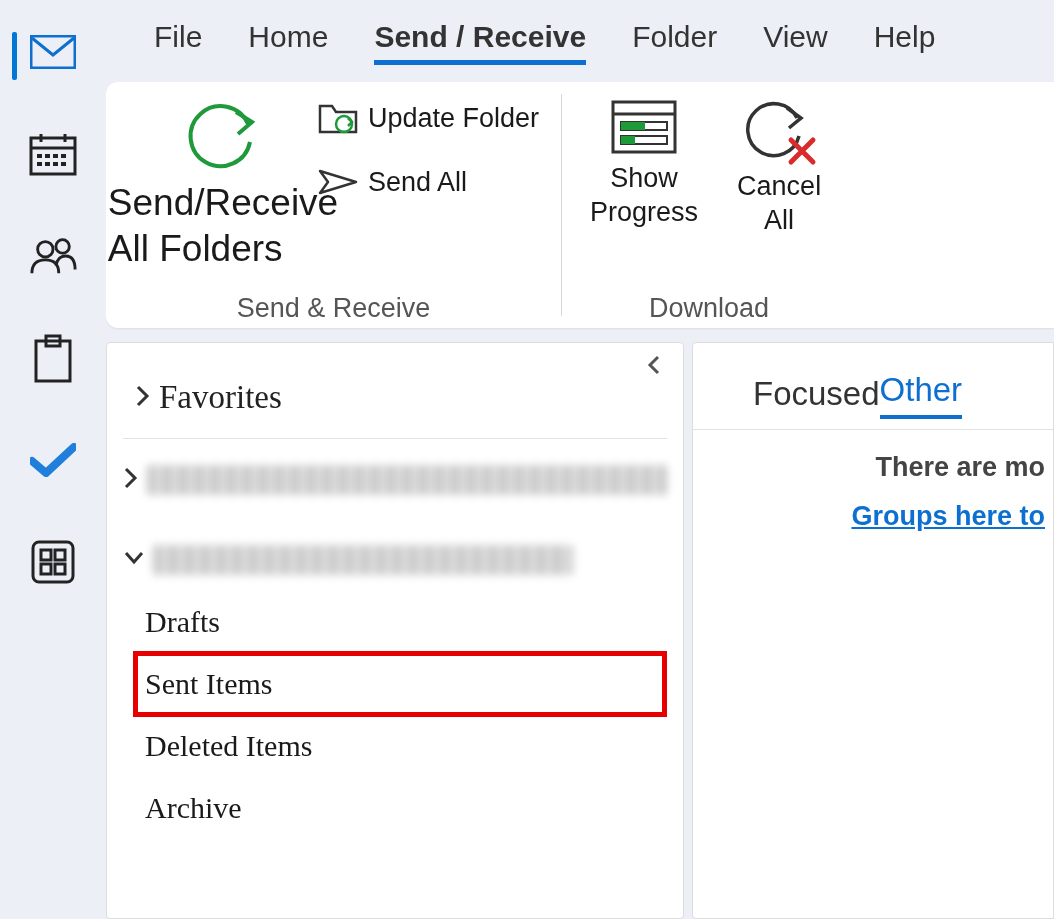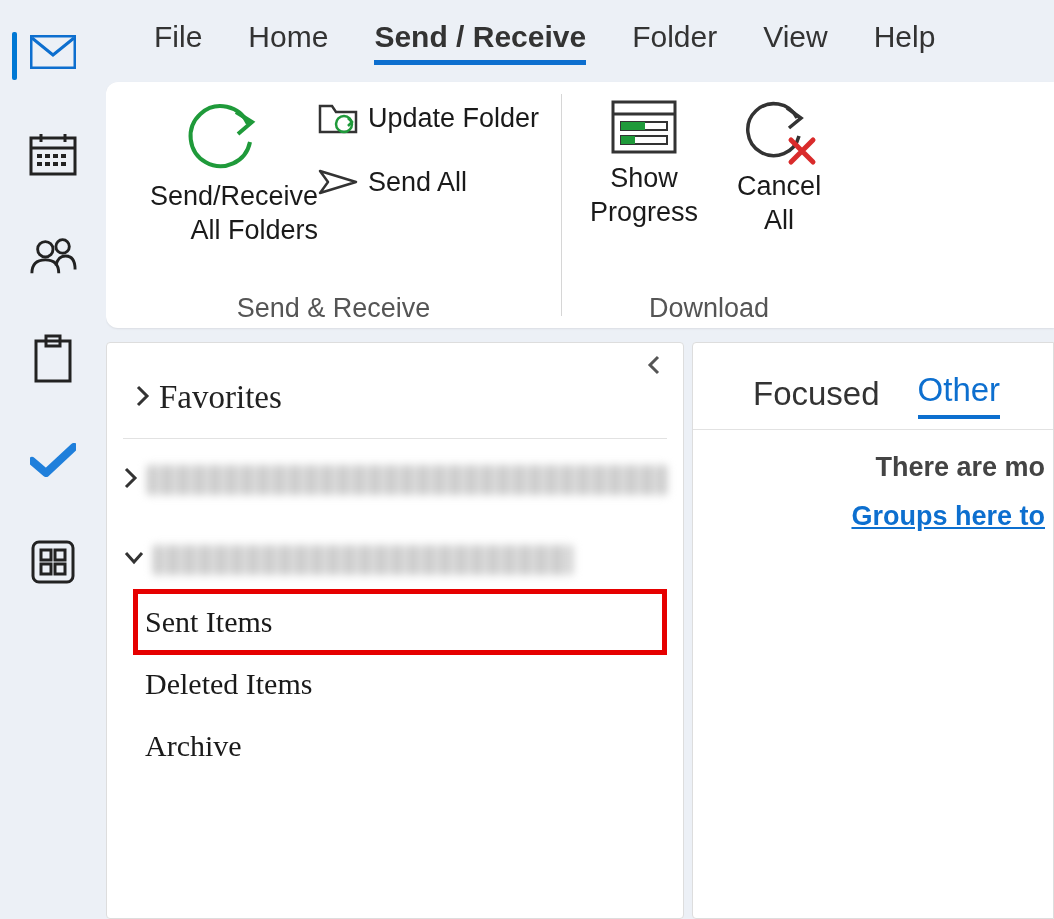--- a/index.html
+++ b/index.html
@@ -85,21 +85,21 @@
     text-align: center;
     font-size: 27px;
     color: #555;
   }
   .big-btn {
     display: flex; flex-direction: column; align-items: center;
     cursor: pointer;
     width: 190px;
   }
   .big-btn svg { margin-top: 4px; }
-  .big-btn .lbl { font-size: 27px; text-align: right; line-height: 1.25; margin-top: 4px; }
+  .big-btn .lbl { font-size: 37px; text-align: left; line-height: 1.25; margin-top: 4px; }
   .btn-stack {
     display: flex; flex-direction: column; gap: 16px;
     padding-top: 4px;
   }
   .med-btn {
     display: flex; align-items: center; gap: 10px;
     font-size: 27px; cursor: pointer;
     height: 48px;
   }
   .dl-group { display:flex; gap: 20px; padding-top: 6px;}
@@ -163,21 +163,21 @@
   .reading-pane {
     flex:1;
     background:#fff;
     border:1px solid #ddd;
     border-radius:4px 0 0 4px;
     padding: 28px 0 0 0;
     min-width:0;
     overflow:hidden;
   }
   .msg-tabs {
-    display:flex; align-items:flex-end; gap:38px;
+    display:flex; align-items:flex-end; 
     font-size:33px;
     padding: 0 0 10px 60px;
     border-bottom: 1px solid #e2e2e2;
   }
   .msg-tab { cursor:pointer; color:#333; padding-bottom:6px;}
   .msg-tab.active { color:#0d6fcf; border-bottom:4px solid #0d6fcf; font-weight:500;}
   .msg-info {
     text-align:right;
     font-size:27px;
     padding: 22px 8px 0 0;
@@ -348,20 +348,23 @@
         <div class="acct-row second">
           <span class="chevron">
             <svg width="22" height="16" viewBox="0 0 22 16">
                 <path d="M3 3 L11 12 L19 3" fill="none" stroke="#333" stroke-width="3"></path>
               </svg>
           </span>
           <div class="blur-text" style="max-width:420px"></div>
         </div>
 
         <div class="folder-list">
+          <div class="folder-item">
+            <span>Drafts</span>
+          </div>
           <div class="folder-item highlight">
             <span>Sent Items</span>
           </div>
           <div class="folder-item">
             <span>Deleted Items</span>
           </div>
           <div class="folder-item">
             <span>Archive</span>
           </div>
         </div>

